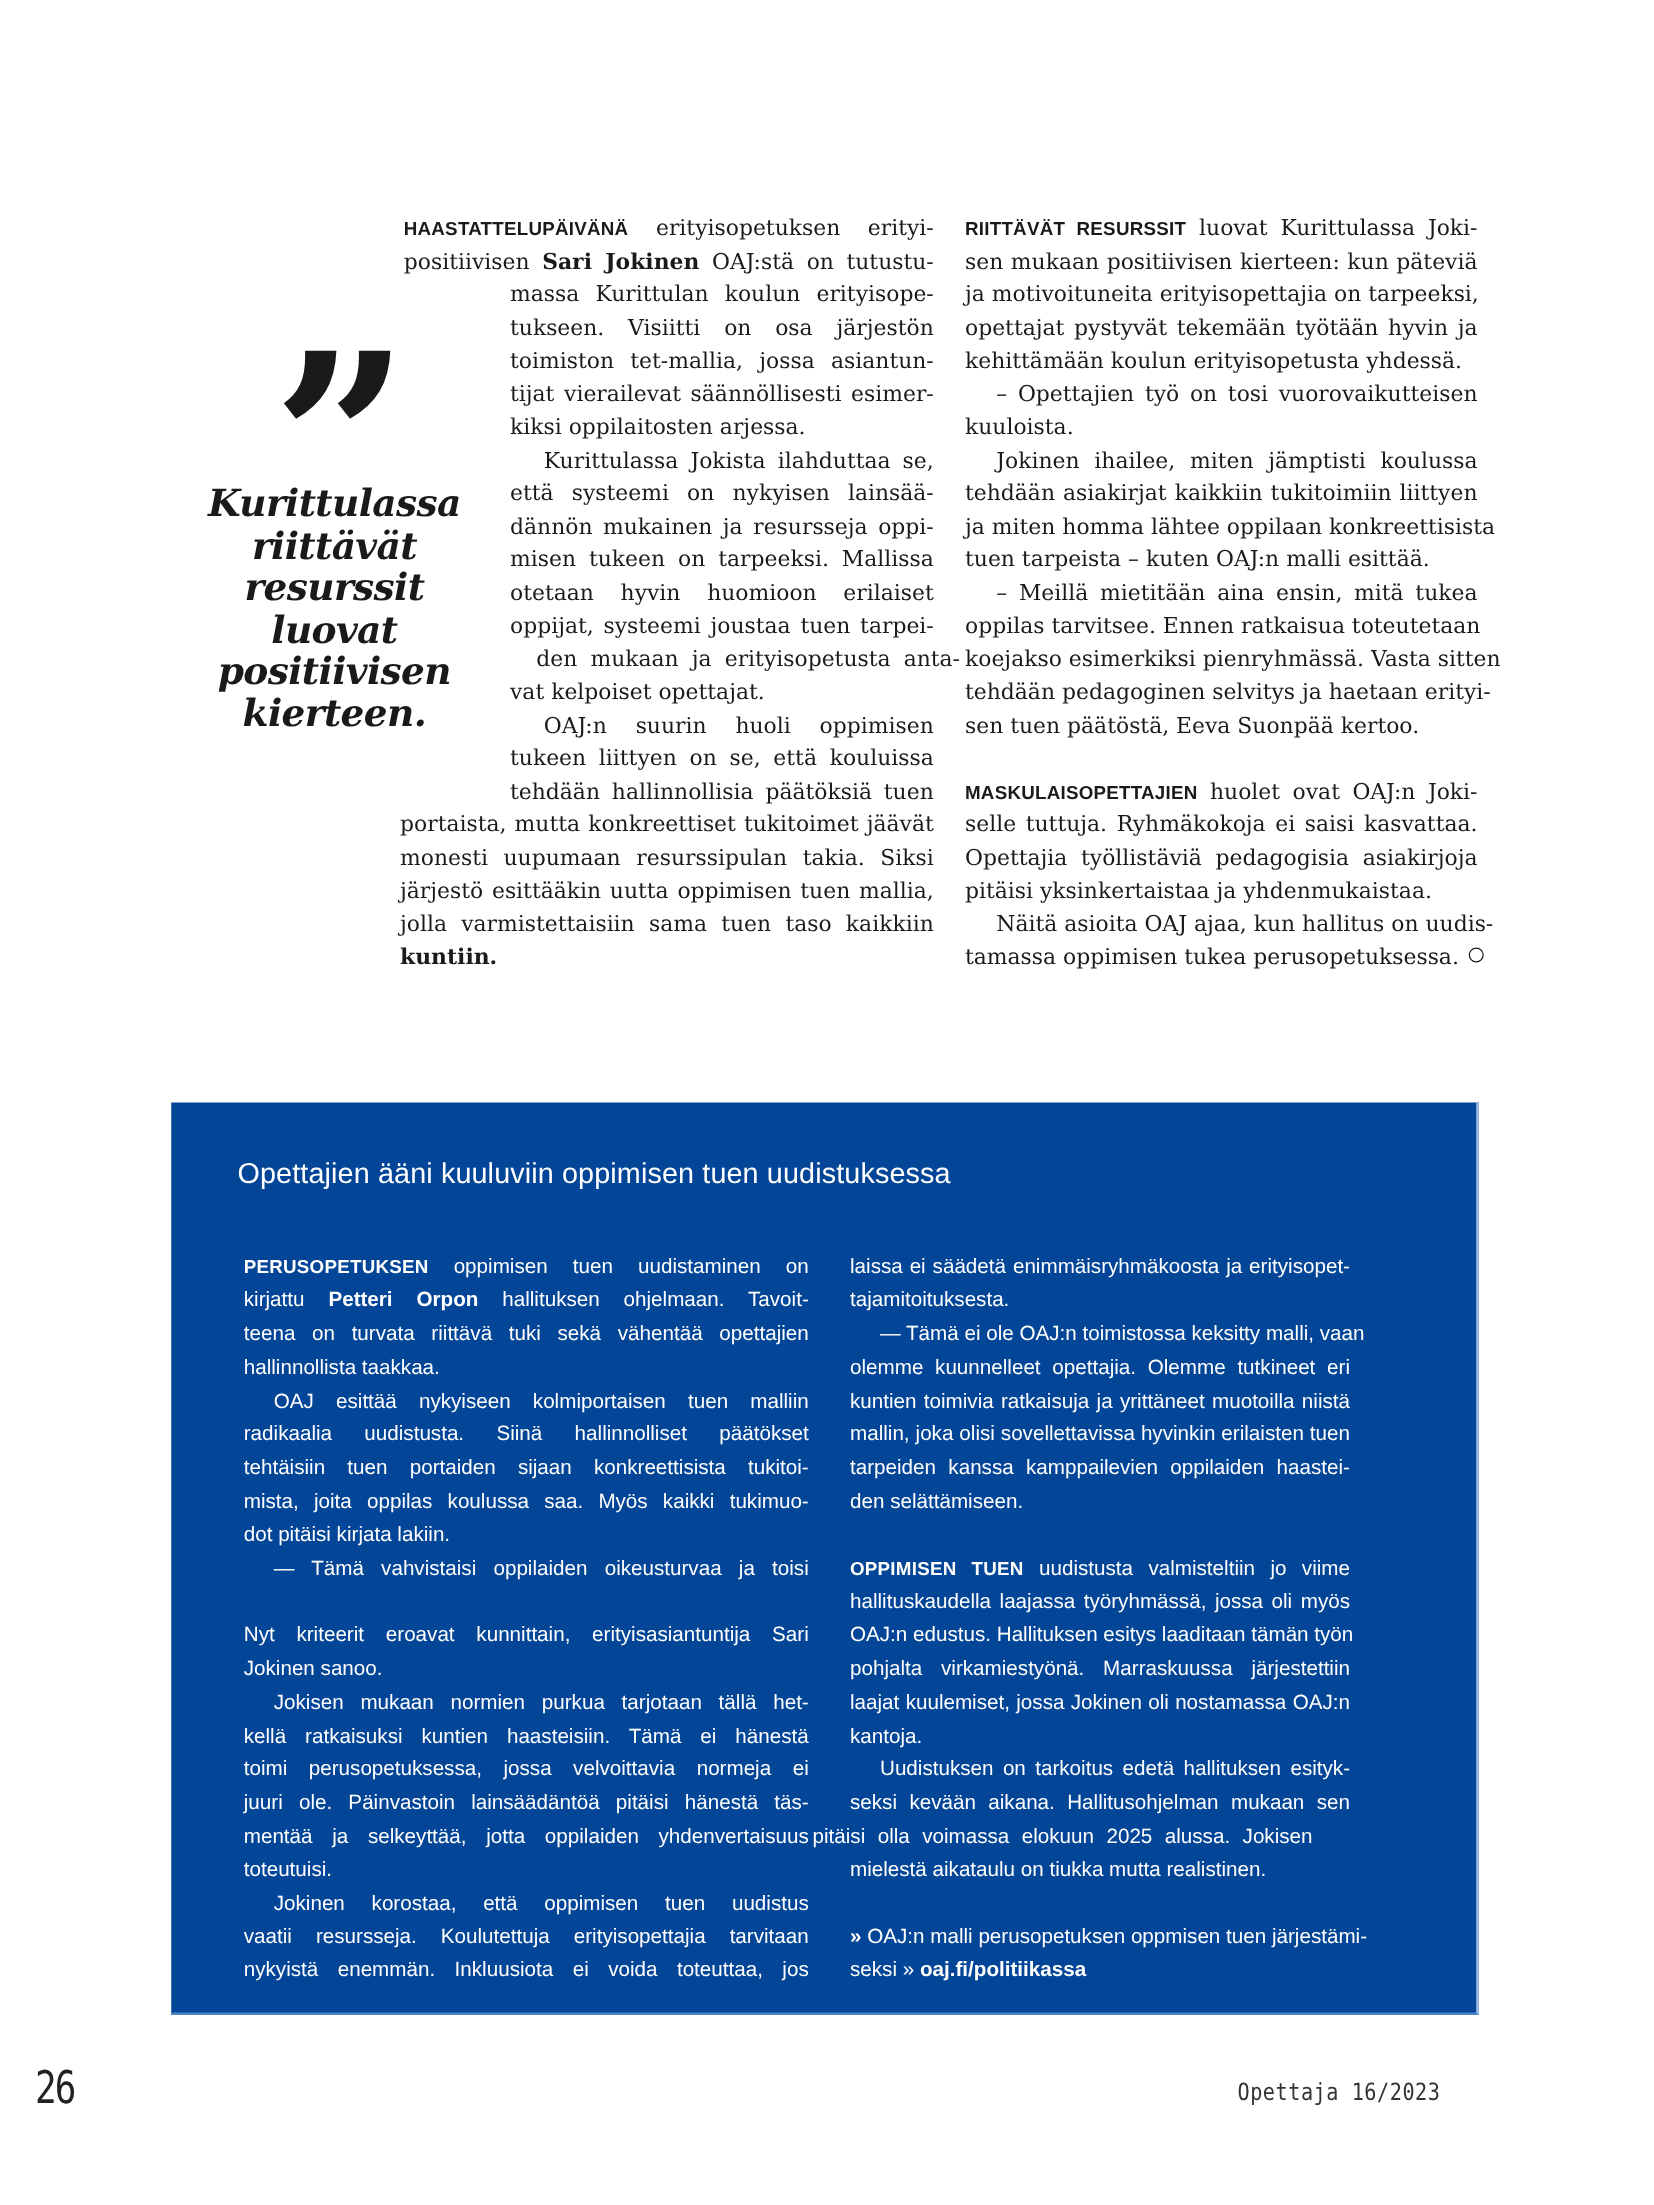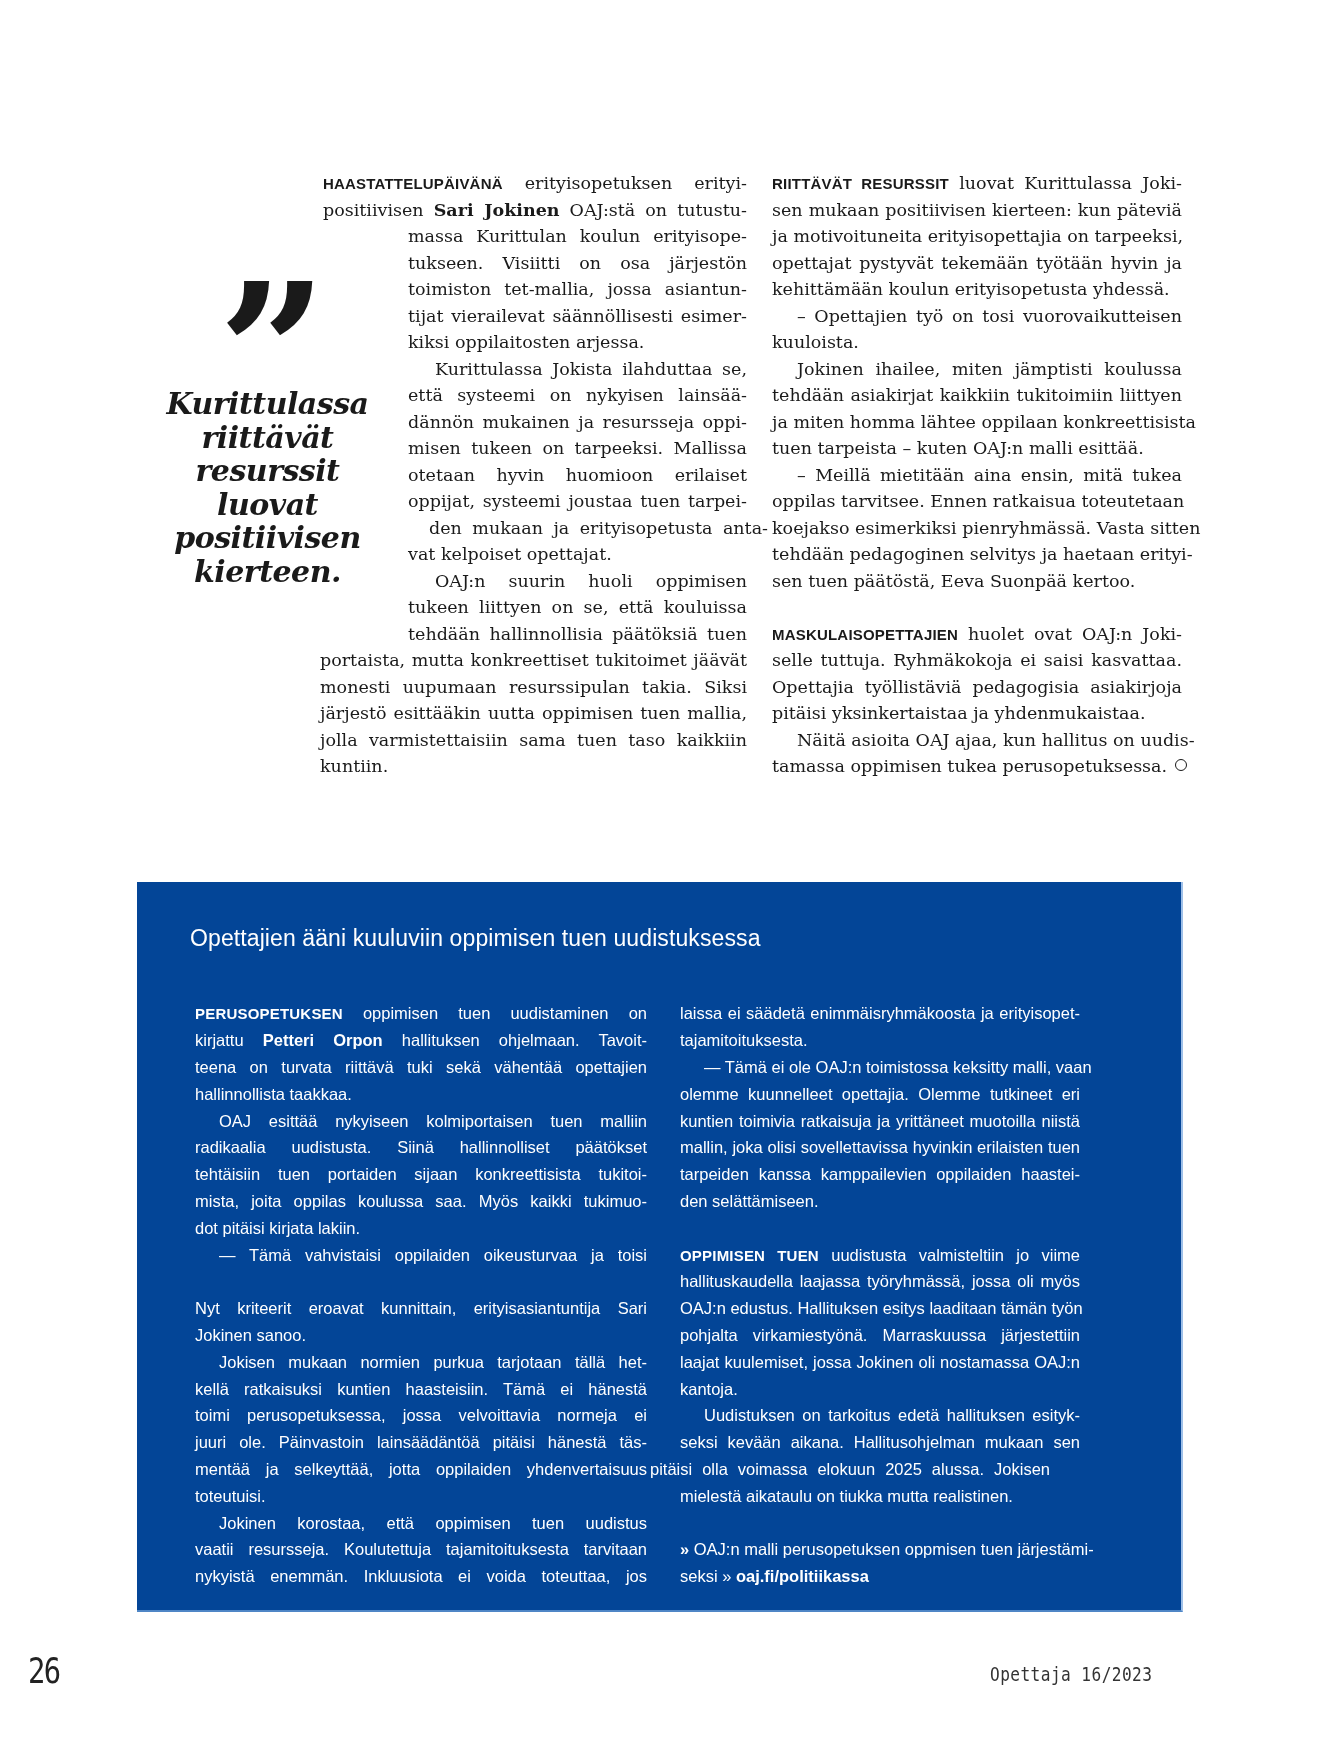--- a/index.html
+++ b/index.html
@@ -50,21 +50,21 @@
   <div class="line" style="left:408px; top:488px; width:339px;">oppijat, systeemi joustaa tuen tarpei-</div>
   <div class="line" style="left:429px; top:515px; width:339px;">den mukaan ja erityisopetusta anta-</div>
   <div class="line last" style="left:408px; top:541px; width:339px;">vat kelpoiset opettajat.</div>
   <div class="line" style="left:435px; top:568px; width:312px;">OAJ:n suurin huoli oppimisen</div>
   <div class="line" style="left:408px; top:594px; width:339px;">tukeen liittyen on se, että kouluissa</div>
   <div class="line" style="left:408px; top:621px; width:339px;">tehdään hallinnollisia päätöksiä tuen</div>
   <div class="line" style="left:320px; top:647px; width:427px;">portaista, mutta konkreettiset tukitoimet jäävät</div>
   <div class="line" style="left:320px; top:674px; width:427px;">monesti uupumaan resurssipulan takia. Siksi</div>
   <div class="line" style="left:320px; top:700px; width:427px;">järjestö esittääkin uutta oppimisen tuen mallia,</div>
   <div class="line" style="left:320px; top:727px; width:427px;">jolla varmistettaisiin sama tuen taso kaikkiin</div>
-  <div class="line last" style="left:320px; top:753px; width:427px;">kuntiin.</div>
+  <div class="line last" style="left:320px; top:753px; width:427px;font-weight:bold;">kuntiin.</div>
 </div>
 
 <div class="serif">
   <div class="line" style="left:772px; top:170px; width:410px;"><span class="kicker">RIITTÄVÄT RESURSSIT</span><span> luovat Kurittulassa Joki-</span></div>
   <div class="line" style="left:772px; top:197px; width:410px;">sen mukaan positiivisen kierteen: kun päteviä</div>
   <div class="line" style="left:772px; top:223px; width:410px;">ja motivoituneita erityisopettajia on tarpeeksi,</div>
   <div class="line" style="left:772px; top:250px; width:410px;">opettajat pystyvät tekemään työtään hyvin ja</div>
   <div class="line last" style="left:772px; top:276px; width:410px;">kehittämään koulun erityisopetusta yhdessä.</div>
   <div class="line" style="left:797px; top:303px; width:385px;">– Opettajien työ on tosi vuorovaikutteisen</div>
   <div class="line last" style="left:772px; top:329px; width:410px;">kuuloista.</div>
@@ -101,21 +101,21 @@
   <div class="bline" style="left:82px; top:360px; width:428px;">— Tämä vahvistaisi oppilaiden oikeusturvaa ja toisi</div>
   <div class="bline" style="left:58px; top:413px; width:452px;">Nyt kriteerit eroavat kunnittain, erityisasiantuntija Sari</div>
   <div class="bline last" style="left:58px; top:440px; width:452px;">Jokinen sanoo.</div>
   <div class="bline" style="left:82px; top:467px; width:428px;">Jokisen mukaan normien purkua tarjotaan tällä het-</div>
   <div class="bline" style="left:58px; top:494px; width:452px;">kellä ratkaisuksi kuntien haasteisiin. Tämä ei hänestä</div>
   <div class="bline" style="left:58px; top:520px; width:452px;">toimi perusopetuksessa, jossa velvoittavia normeja ei</div>
   <div class="bline" style="left:58px; top:547px; width:452px;">juuri ole. Päinvastoin lainsäädäntöä pitäisi hänestä täs-</div>
   <div class="bline" style="left:58px; top:574px; width:452px;">mentää ja selkeyttää, jotta oppilaiden yhdenvertaisuus</div>
   <div class="bline last" style="left:58px; top:601px; width:452px;">toteutuisi.</div>
   <div class="bline" style="left:82px; top:628px; width:428px;">Jokinen korostaa, että oppimisen tuen uudistus</div>
-  <div class="bline" style="left:58px; top:654px; width:452px;">vaatii resursseja. Koulutettuja tajamitoituksesta tarvitaan</div>
+  <div class="bline" style="left:58px; top:654px; width:452px;">vaatii resursseja. Koulutettuja erityisopettajia tarvitaan</div>
   <div class="bline" style="left:58px; top:681px; width:452px;">nykyistä enemmän. Inkluusiota ei voida toteuttaa, jos</div>
 
   <div class="bline" style="left:543px; top:118px; width:400px;">laissa ei säädetä enimmäisryhmäkoosta ja erityisopet-</div>
   <div class="bline last" style="left:543px; top:145px; width:400px;">tajamitoituksesta.</div>
   <div class="bline" style="left:567px; top:172px; width:376px;">— Tämä ei ole OAJ:n toimistossa keksitty malli, vaan</div>
   <div class="bline" style="left:543px; top:199px; width:400px;">olemme kuunnelleet opettajia. Olemme tutkineet eri</div>
   <div class="bline" style="left:543px; top:226px; width:400px;">kuntien toimivia ratkaisuja ja yrittäneet muotoilla niistä</div>
   <div class="bline" style="left:543px; top:252px; width:400px;">mallin, joka olisi sovellettavissa hyvinkin erilaisten tuen</div>
   <div class="bline" style="left:543px; top:279px; width:400px;">tarpeiden kanssa kamppailevien oppilaiden haastei-</div>
   <div class="bline last" style="left:543px; top:306px; width:400px;">den selättämiseen.</div>

